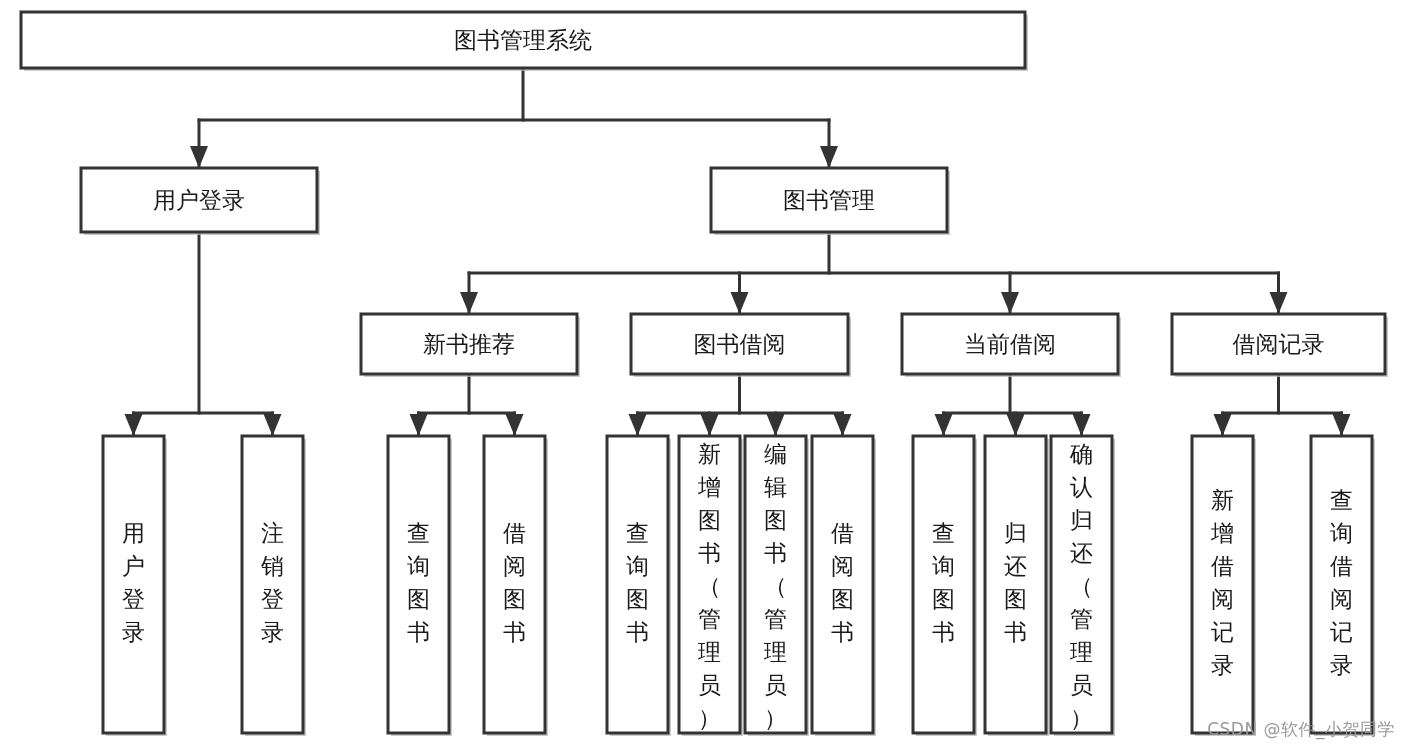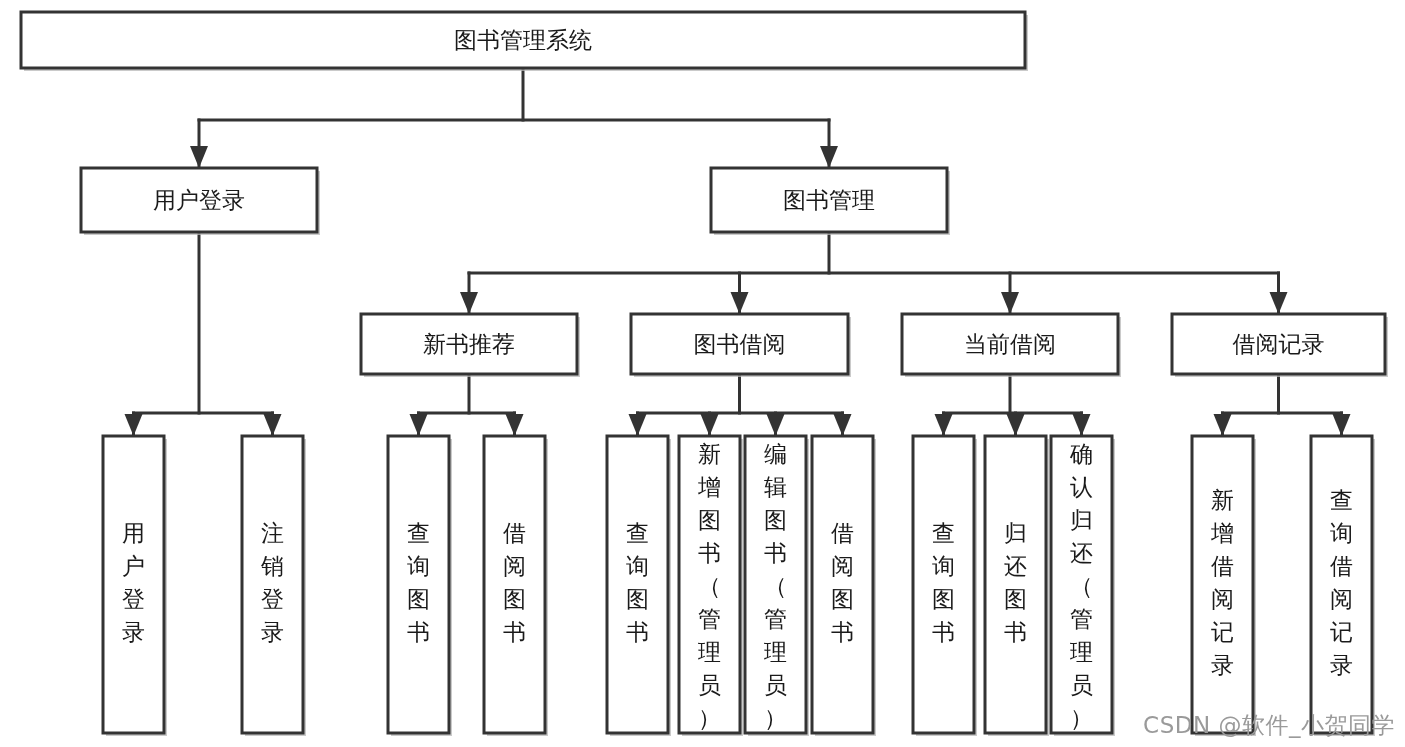--- a/index.html
+++ b/index.html
@@ -56,21 +56,21 @@
   .node-label-v {
     font-family: "DejaVu Sans", "Liberation Sans", sans-serif;
     font-size: 23px;
     fill: #1a1a1a;
   }
   .watermark {
     position: absolute;
     right: 10px;
     bottom: 6px;
     font-family: "DejaVu Sans", "Liberation Sans", sans-serif;
-    font-size: 23px;
+    font-size: 17px;
     color: #9a9a9a;
     white-space: nowrap;
     letter-spacing: 0.5px;
   }
 </style>
 </head>
 <body>
 
 <div id="diagram-root">
   <svg class="flow" id="flow-svg" viewBox="0 0 1405 747" xmlns="http://www.w3.org/2000/svg">

